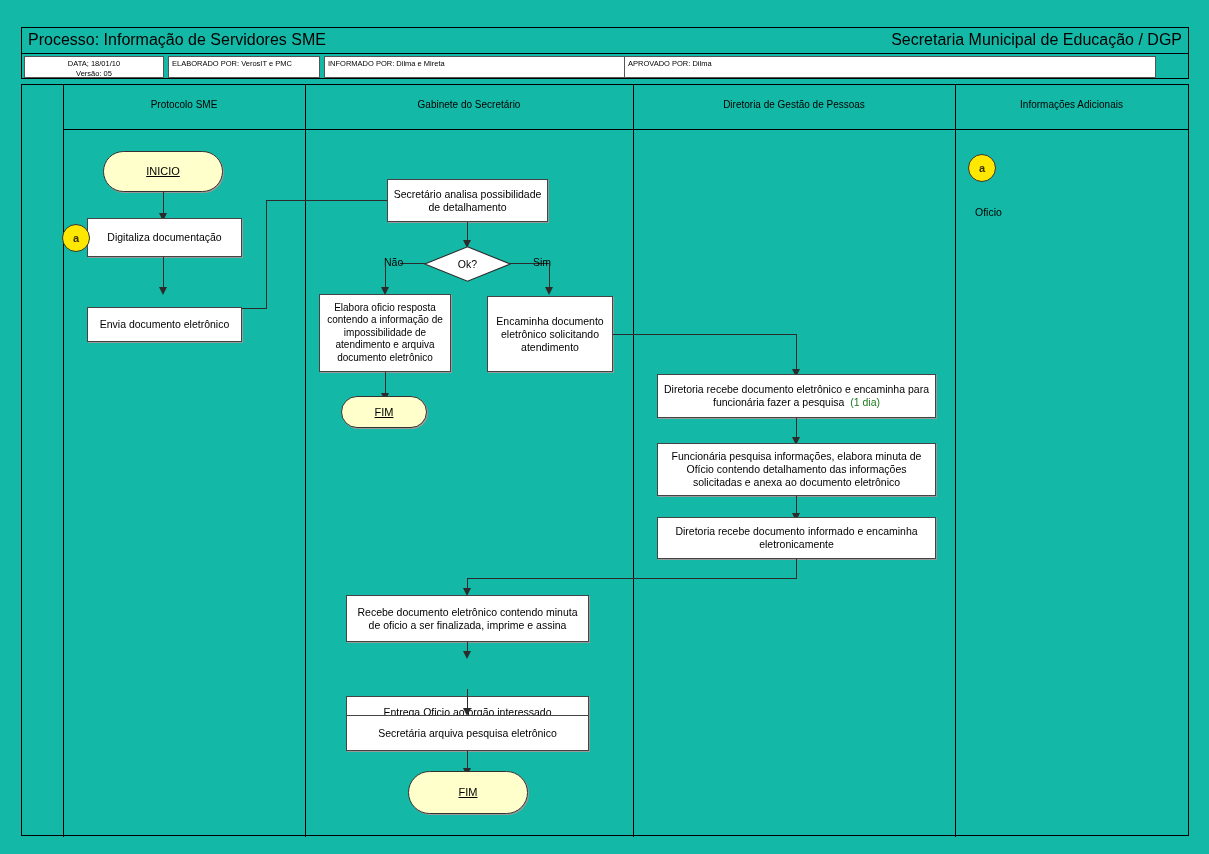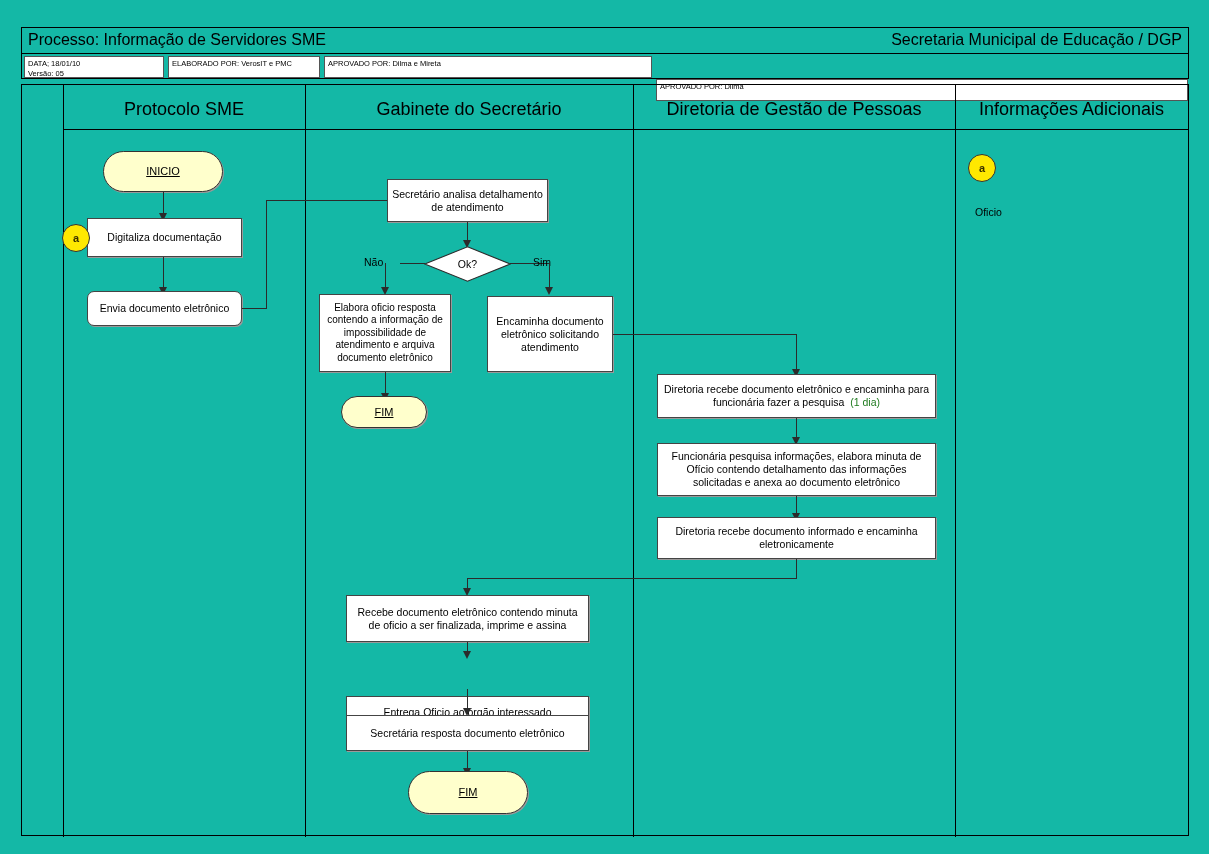--- a/index.html
+++ b/index.html
@@ -62,22 +62,22 @@
     box-sizing: border-box;
     background: #fff;
     font-size: 7.5px;
     line-height: 10px;
     padding: 2px 3px;
     overflow: hidden;
   }
   .meta-date  { left: 2px;   width: 140px; }
   .meta-elab  { left: 146px; width: 152px; }
   .meta-inf   { left: 302px; width: 328px; }
-  .meta-aprov { left: 634px; width: 532px; margin-top: 23px; }
-  .meta-line { display: block; white-space: nowrap; }
+  .meta-aprov { left: 602px; width: 532px; }
+  .meta-line { display: block; white-space: nowrap; text-align: center; }
 
   
   .lane-frame {
     position: absolute;
     left: 21px;
     top: 84px;
     width: 1168px;
     height: 752px;
     border: 1px solid #000;
     box-sizing: border-box;
@@ -93,21 +93,21 @@
     position: absolute;
     left: 42px;
     top: 44px;
     width: 1124px;
     height: 0;
     border-top: 1px solid #000;
   }
   .lane-title {
     position: absolute;
     top: 14px;
-    font-size: 18px;
+    font-size: 10px;
     text-align: center;
     white-space: nowrap;
   }
 
   
   .node {
     position: absolute;
     box-sizing: border-box;
     display: flex;
     align-items: center;
@@ -204,21 +204,21 @@
     <div class="hdr-titlerow">
       <div class="hdr-title-left">Processo: Informação  de Servidores SME</div>
       <div class="hdr-title-right">Secretaria Municipal de Educação / DGP</div>
     </div>
 
     <div class="meta-box meta-date">
       <span class="meta-line">DATA; 18/01/10</span>
       <span class="meta-line">Versão: 05</span>
     </div>
     <div class="meta-box meta-elab">ELABORADO POR: VerosIT e PMC</div>
-    <div class="meta-box meta-inf">APROVADO POR: Dilma e Mireta</div>
+    <div class="meta-box meta-inf">INFORMADO POR: Dilma e Mireta</div>
     <div class="meta-box meta-aprov">APROVADO POR:  Dilma</div>
   </div>
 
   <div class="lane-frame">
     <div class="lane-divider" style="left:41px;"></div>
     <div class="lane-divider" style="left:283px;"></div>
     <div class="lane-divider" style="left:611px;"></div>
     <div class="lane-divider" style="left:933px;"></div>
     <div class="lane-headrule"></div>
 
@@ -232,41 +232,41 @@
 
   <div class="conn conn-v" style="left:163px; top:192px; height:24px;"></div>
   <div class="arrow arrow-down" style="left:158.5px; top:213px;"></div>
 
   <div class="node proc" style="left:87px; top:218px; width:155px; height:39px;">Digitaliza documentação</div>
   <div class="marker" style="left:62px; top:224px;">a</div>
 
   <div class="conn conn-v" style="left:163px; top:257px; height:33px;"></div>
   <div class="arrow arrow-down" style="left:158.5px; top:287px;"></div>
 
-  <div class="node proc" style="left:87px; top:291px; width:155px; height:35px;border-radius:7px;">Envia documento eletrônico</div>
+  <div class="node proc" style="left:87px; top:307px; width:155px; height:35px;">Envia documento eletrônico</div>
 
   <div class="conn conn-h" style="left:242px; top:308px; width:25px;"></div>
   <div class="conn conn-v" style="left:266px; top:200px; height:109px;"></div>
   <div class="conn conn-h" style="left:266px; top:200px; width:137px;"></div>
   <div class="arrow arrow-right" style="left:401px; top:195.5px;"></div>
 
-  <div class="node proc" style="left:387px; top:179px; width:161px; height:43px;">Secretário analisa detalhamento de atendimento</div>
+  <div class="node proc" style="left:387px; top:179px; width:161px; height:43px;">Secretário analisa possibilidade de detalhamento</div>
 
   <div class="conn conn-v" style="left:467px; top:222px; height:21px;"></div>
   <div class="arrow arrow-down" style="left:462.5px; top:240px;"></div>
 
   <div class="diamond-wrap" style="left:424px; top:246px; width:87px; height:36px;">
     <svg width="87" height="36" viewBox="0 0 87 36" aria-hidden="true">
       <polygon points="43.5,0.8 86.2,18 43.5,35.2 0.8,18" fill="#ffffff" stroke="#2b2b2b" stroke-width="1.1"></polygon>
     </svg>
     <span class="diamond-label">Ok?</span>
   </div>
 
   <div class="conn conn-h" style="left:400px; top:263px; width:25px;"></div>
-  <div class="branch-label" style="left:364px; top:256px;">Não</div>
+  <div class="branch-label" style="left:384px; top:256px;">Não</div>
   <div class="conn conn-v" style="left:385px; top:263px; height:27px;"></div>
   <div class="arrow arrow-down" style="left:380.5px; top:287px;"></div>
 
   <div class="node proc" style="left:319px; top:294px; width:132px; height:78px; font-size:10px; line-height:12.5px;">Elabora oficio resposta contendo a informação de impossibilidade de atendimento e arquiva documento eletrônico</div>
 
   <div class="conn conn-v" style="left:385px; top:372px; height:24px;"></div>
   <div class="arrow arrow-down" style="left:380.5px; top:393px;"></div>
 
   <div class="node term" style="left:341px; top:396px; width:86px; height:32px;">FIM</div>
 
@@ -303,21 +303,21 @@
   <div class="node proc" style="left:346px; top:595px; width:243px; height:47px;">Recebe documento eletrônico contendo minuta de oficio a ser finalizada, imprime e assina</div>
 
   <div class="conn conn-v" style="left:467px; top:642px; height:12px;"></div>
   <div class="arrow arrow-down" style="left:462.5px; top:651px;"></div>
 
   <div class="node proc" style="left:346px; top:656px; width:243px; height:33px;margin-top:40px;">Entrega Oficio ao órgão interessado</div>
 
   <div class="conn conn-v" style="left:467px; top:689px; height:22px;"></div>
   <div class="arrow arrow-down" style="left:462.5px; top:708px;"></div>
 
-  <div class="node proc" style="left:346px; top:715px; width:243px; height:36px;">Secretária resposta documento eletrônico</div>
+  <div class="node proc" style="left:346px; top:715px; width:243px; height:36px;">Secretária arquiva pesquisa eletrônico</div>
 
   <div class="conn conn-v" style="left:467px; top:751px; height:20px;"></div>
   <div class="arrow arrow-down" style="left:462.5px; top:768px;"></div>
 
   <div class="node term" style="left:408px; top:771px; width:120px; height:43px;">FIM</div>
 
   <div class="marker" style="left:968px; top:154px;">a</div>
   <div class="legend-text" style="left:975px; top:206px;">Oficio</div>
 
 </div>

